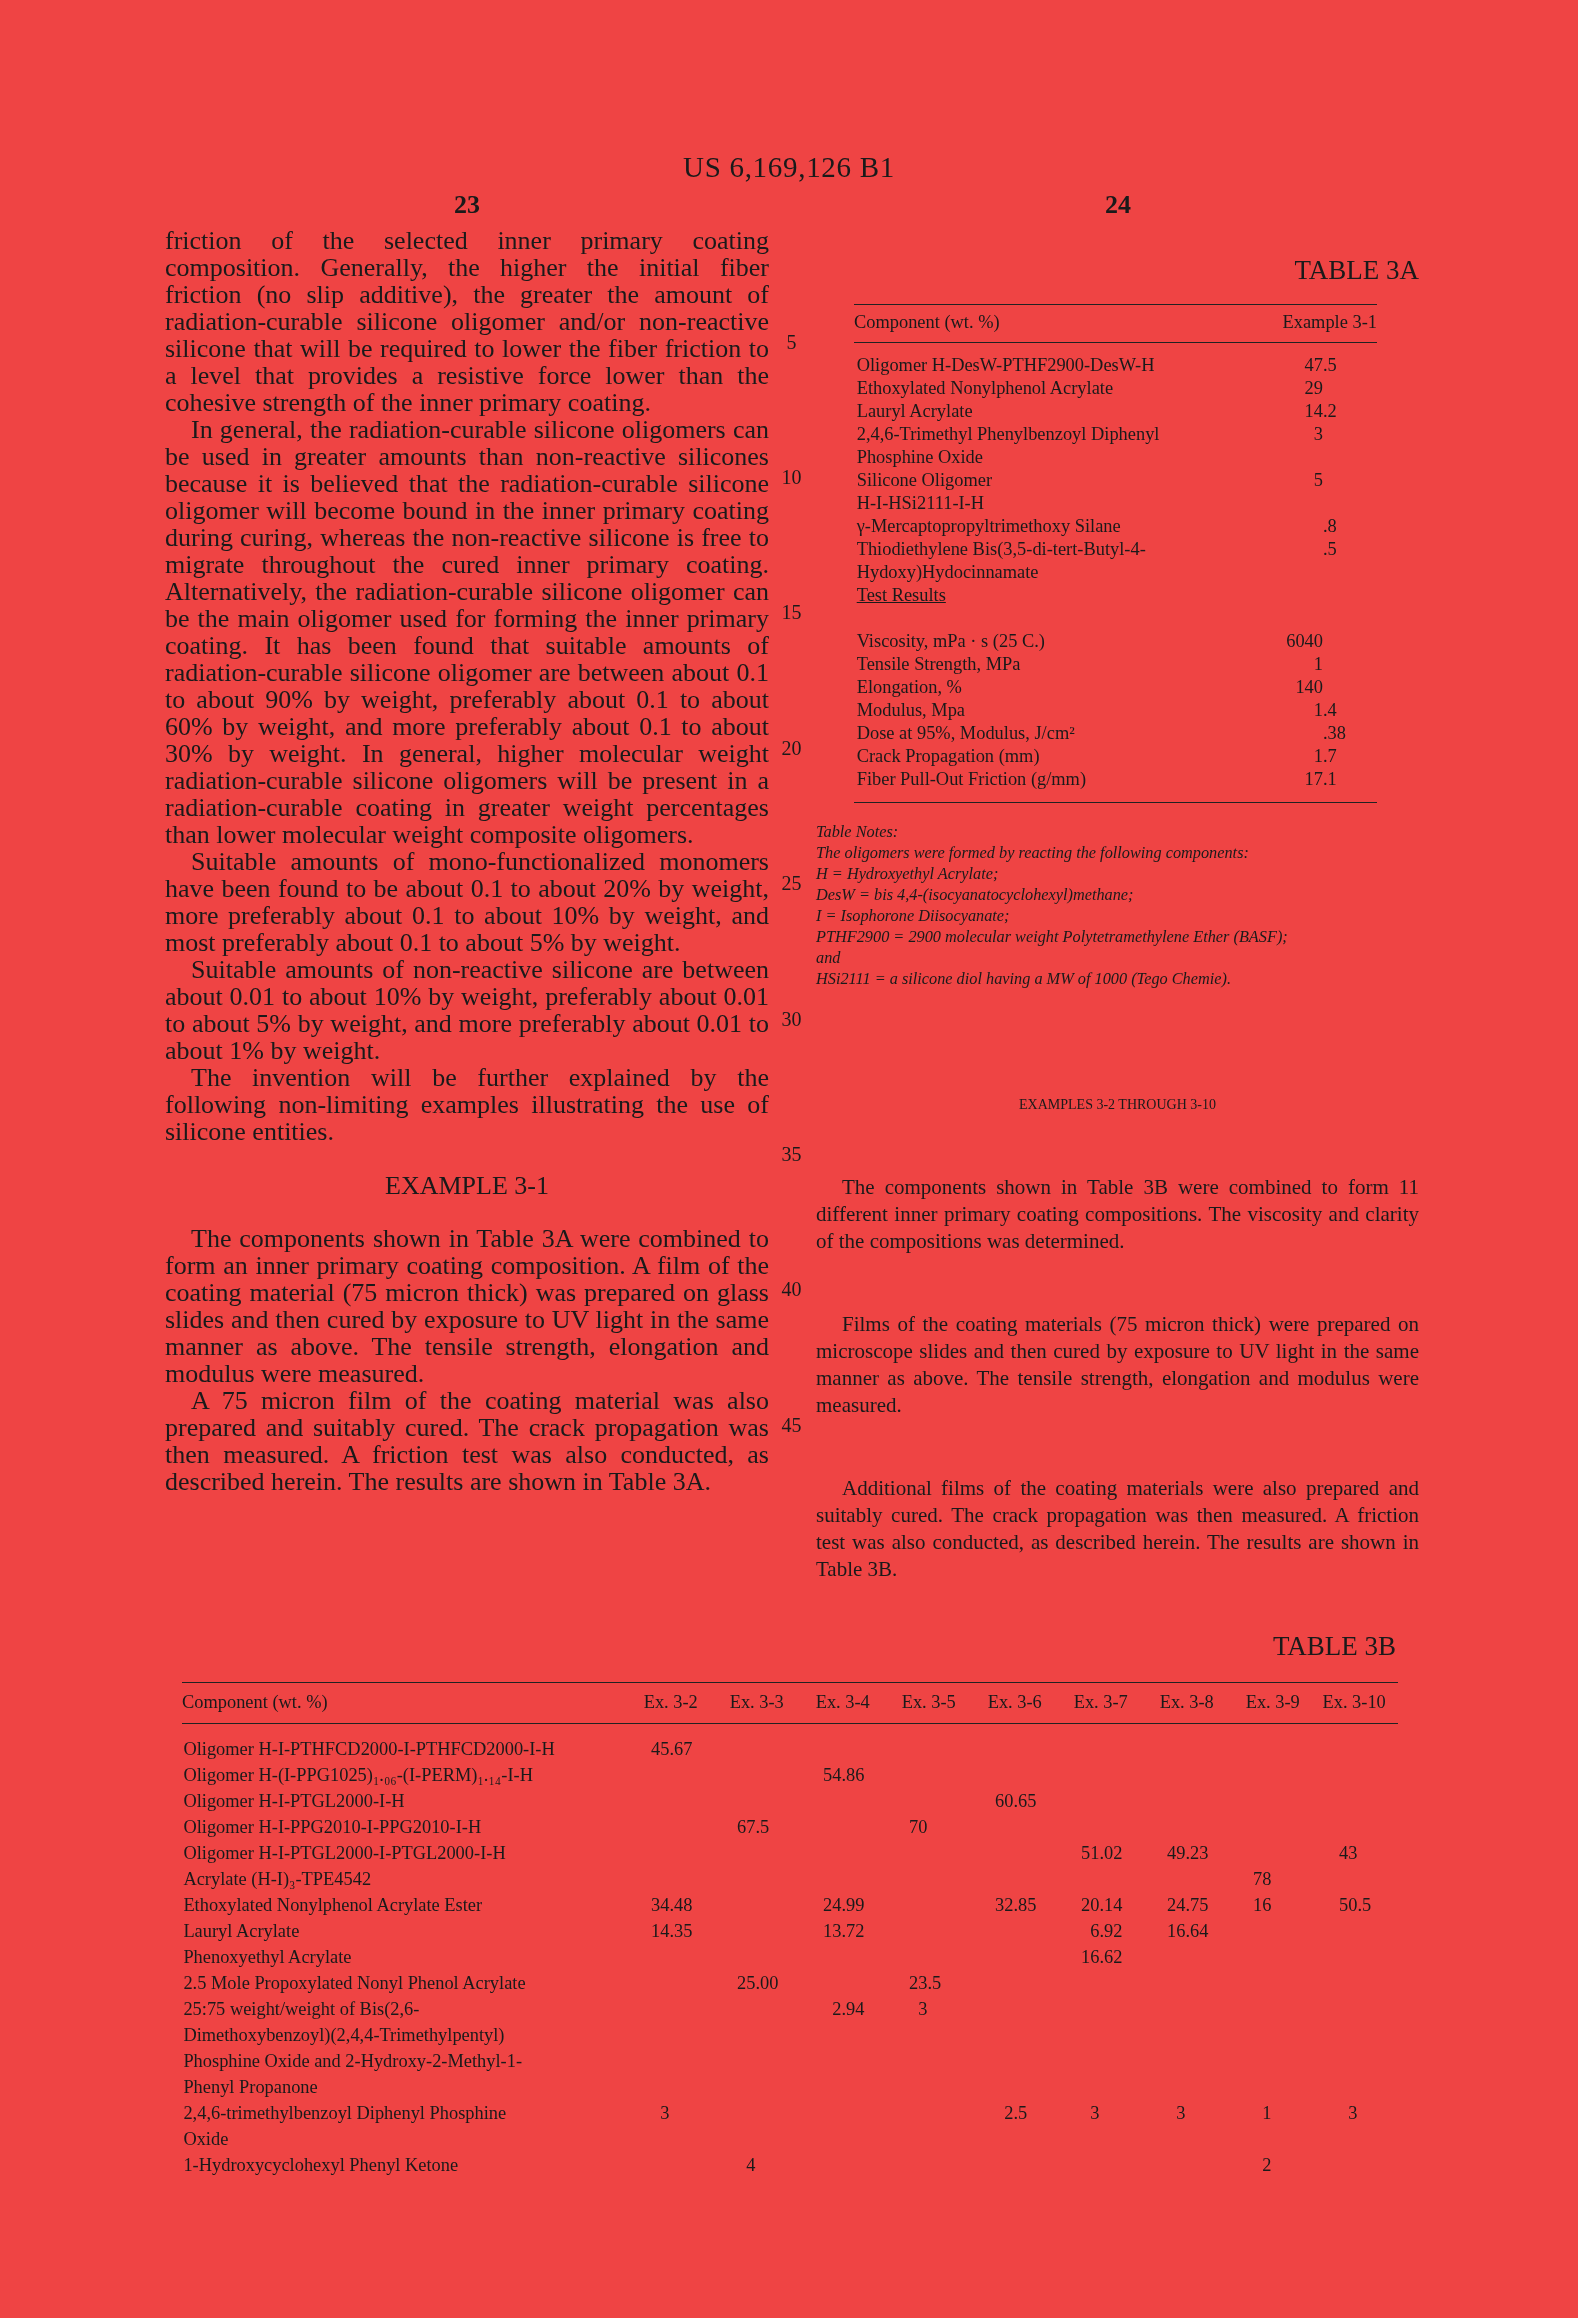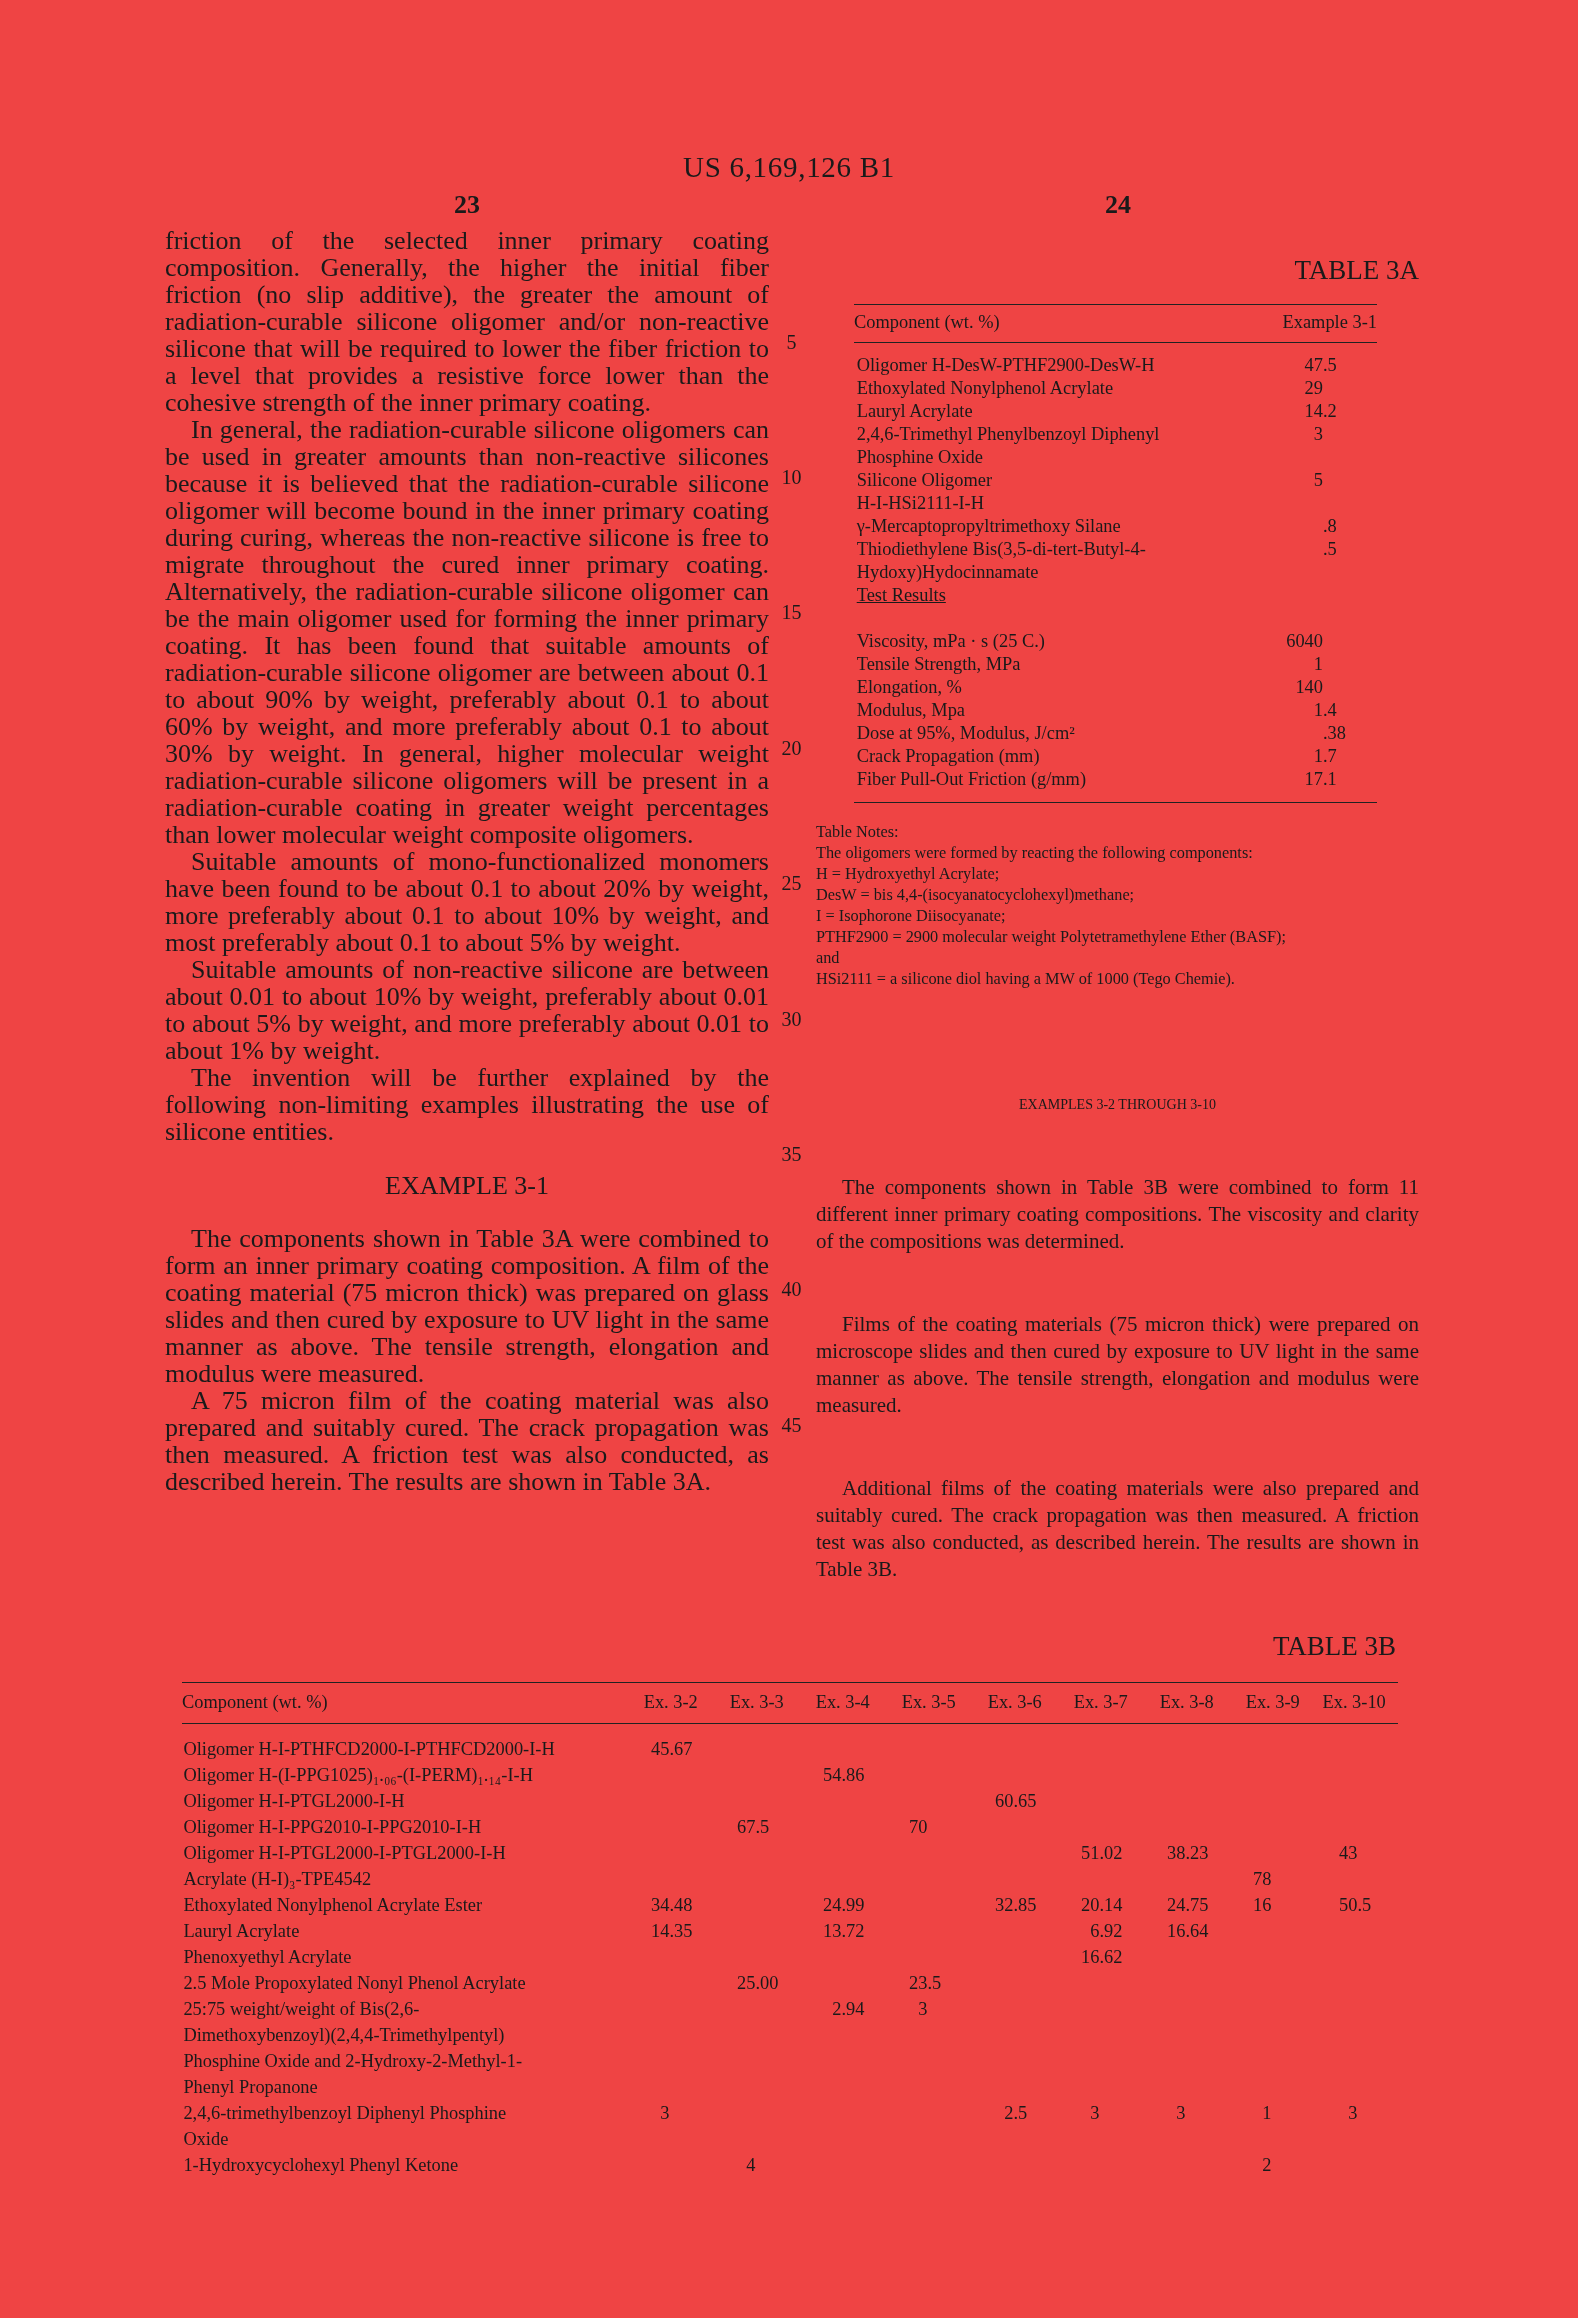--- a/index.html
+++ b/index.html
@@ -94,20 +94,21 @@
   table.t3a tr.gap td { padding-top: 23px; }
   .underline { text-decoration: underline; }
 
   .fp { display: inline-block; width: 27px; text-align: left; }
 
   .t3a-notes {
     margin-top: 17.7px;
     font-size: 16.3px;
     line-height: 21px;
     text-align: left;
+    font-style: italic;
   }
   .examples-heading {
     text-align: center;
     font-size: 14px;
     margin-top: 102px;
   }
   .col-right p.rp {
     margin-top: 56px;
     text-indent: 26px;
     text-align: justify;
@@ -383,21 +384,21 @@
           <tr>
             <td class="comp">
               <div>Oligomer H-I-PTGL2000-I-PTGL2000-I-H</div>
             </td>
             <td class="num"><span></span><span class="fp"></span></td>
             <td class="num"><span></span><span class="fp"></span></td>
             <td class="num"><span></span><span class="fp"></span></td>
             <td class="num"><span></span><span class="fp"></span></td>
             <td class="num"><span></span><span class="fp"></span></td>
             <td class="num"><span>51</span><span class="fp">.02</span></td>
-            <td class="num"><span>38</span><span class="fp">.23</span></td>
+            <td class="num"><span>49</span><span class="fp">.23</span></td>
             <td class="num"><span></span><span class="fp"></span></td>
             <td class="num"><span>43</span><span class="fp"></span></td>
           </tr>
           <tr>
             <td class="comp">
               <div>Acrylate (H-I)₃-TPE4542</div>
             </td>
             <td class="num"><span></span><span class="fp"></span></td>
             <td class="num"><span></span><span class="fp"></span></td>
             <td class="num"><span></span><span class="fp"></span></td>

